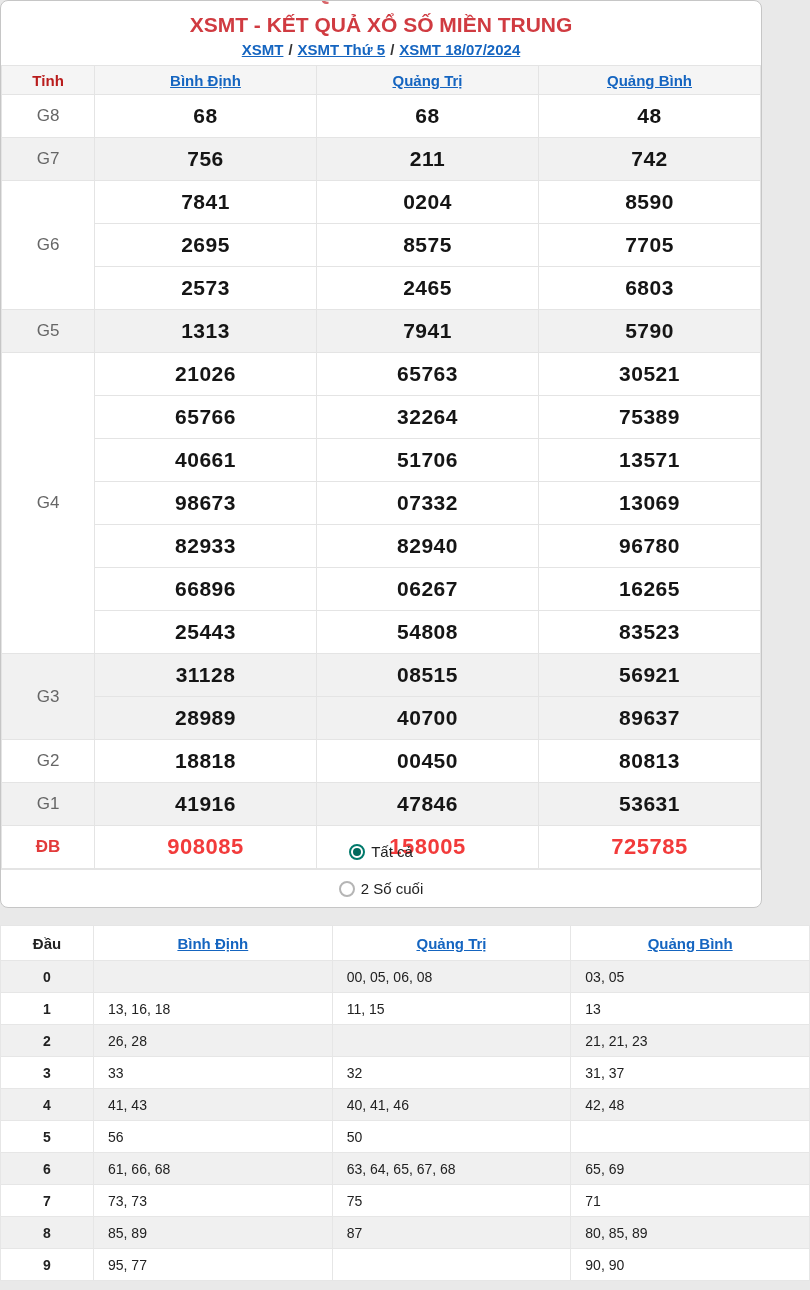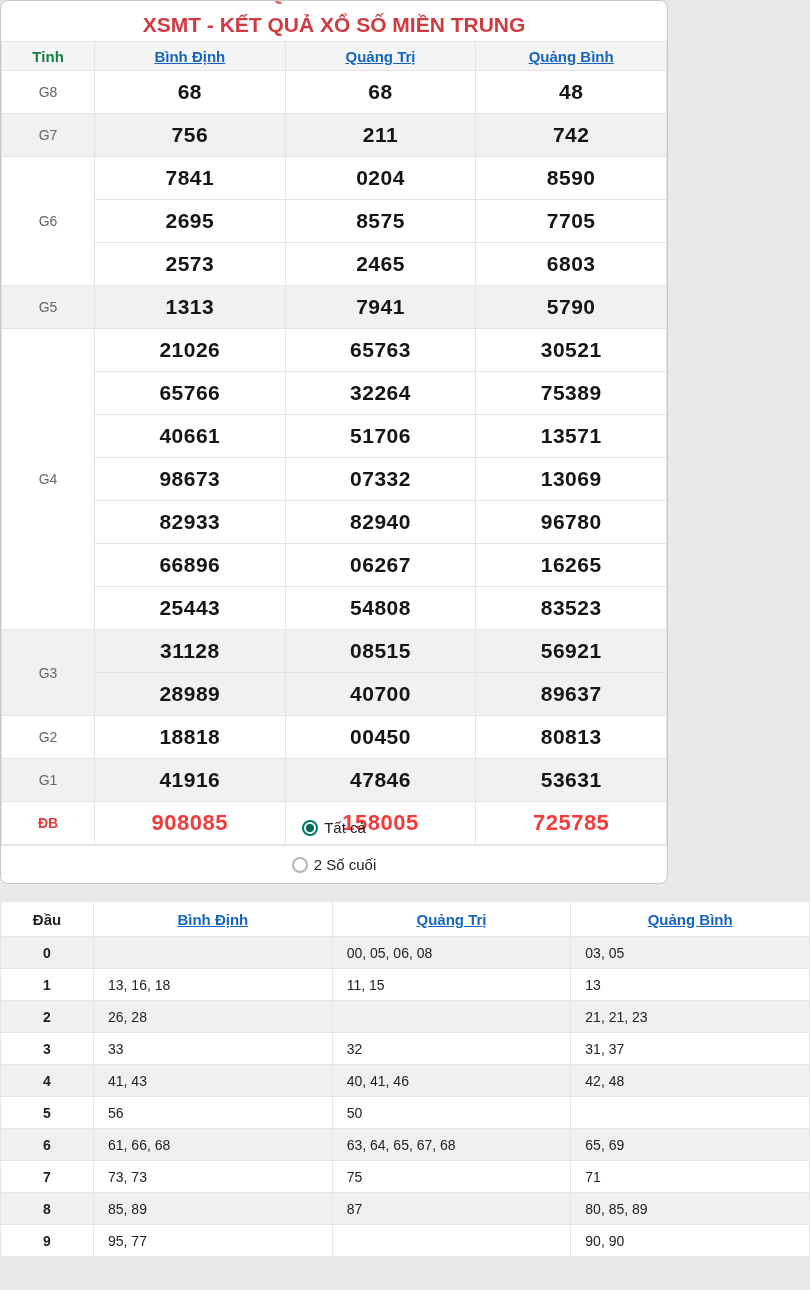--- a/index.html
+++ b/index.html
@@ -9,21 +9,21 @@
     background: #e9e9e9;
     width: 810px; height: 1290px;
     overflow: hidden;
     color: #222;
   }
   .card {
     background: #fff;
     border: 1px solid #c6c6c6;
     border-radius: 8px;
     overflow: hidden;
-    width: 668px;
+    width: 762px;
   }
   
   .clip-strip { height: 9px; overflow: hidden; position: relative; }
   .clip-strip span {
     display: block; text-align: center;
     color: #cf4046; font-weight: 700; font-size: 21px; line-height: 30px;
     margin-top: -23px; opacity: .8;
   }
   .title {
     text-align: center; color: #d03b41; font-weight: 700;
@@ -32,24 +32,24 @@
   .crumbs { text-align: center; font-size: 15px; font-weight: 700; padding-bottom: 7px; }
   .crumbs a { color: #1565c0; text-decoration: underline; cursor: pointer; }
   .crumbs .sep { color: #333; padding: 0 5px; }
 
   table { border-collapse: collapse; width: 100%; table-layout: fixed; }
   col.c-label { width: 93px; }
 
   
   .results th, .results td { border: 1px solid #e4e4e4; text-align: center; }
   .results th { height: 29px; font-size: 15px; background: #f5f5f5; }
-  .results th.corner { color: #15803d; font-weight: 700; margin-left: 30px; }
+  .results th.corner { color: #b91c1c; font-weight: 700; margin-left: 30px; }
   .results th a { color: #1565c0; text-decoration: underline; cursor: pointer; }
   .results td { height: 43px; }
-  .results td.glabel { color: #666; font-size: 14px; font-weight: 400; background: #fff; }
+  .results td.glabel { color: #666; font-size: 17px; font-weight: 400; background: #fff; }
   .results td.num { font-size: 21px; font-weight: 700; color: #151515; letter-spacing: .5px; }
   .results tr.shaded td { background: #f1f1f1; }
   .results td.glabel.special { color: #e23b3b; font-weight: 700; }
   .results td.num.special { color: #f23b3b; font-size: 22px; }
 
   
   .radio-row {
     height: 38px; display: flex; align-items: center; justify-content: center;
     gap: 20px; border-top: 1px solid #e4e4e4; font-size: 15px; color: #222; flex-direction: column;
   }
@@ -76,20 +76,21 @@
   .dau tr.shaded td { background: #f0f0f0; }
 </style>
 </head>
 <body>
 
 <div class="card">
   <div class="clip-strip">
     <span>XSMT - KẾT QUẢ XỔ SỐ MIỀN TRUNG</span>
   </div>
   <div class="title">XSMT - KẾT QUẢ XỔ SỐ MIỀN TRUNG</div>
+  <div class="crumbs" id="crumbs"><a>XSMT</a><span class="sep">/</span><a>XSMT Thứ 5</a><span class="sep">/</span><a>XSMT 18/07/2024</a></div>
 
   <table class="results">
     <colgroup>
         <col class="c-label">
         <col>
         <col>
         <col>
       </colgroup>
     <thead>
       <tr>

